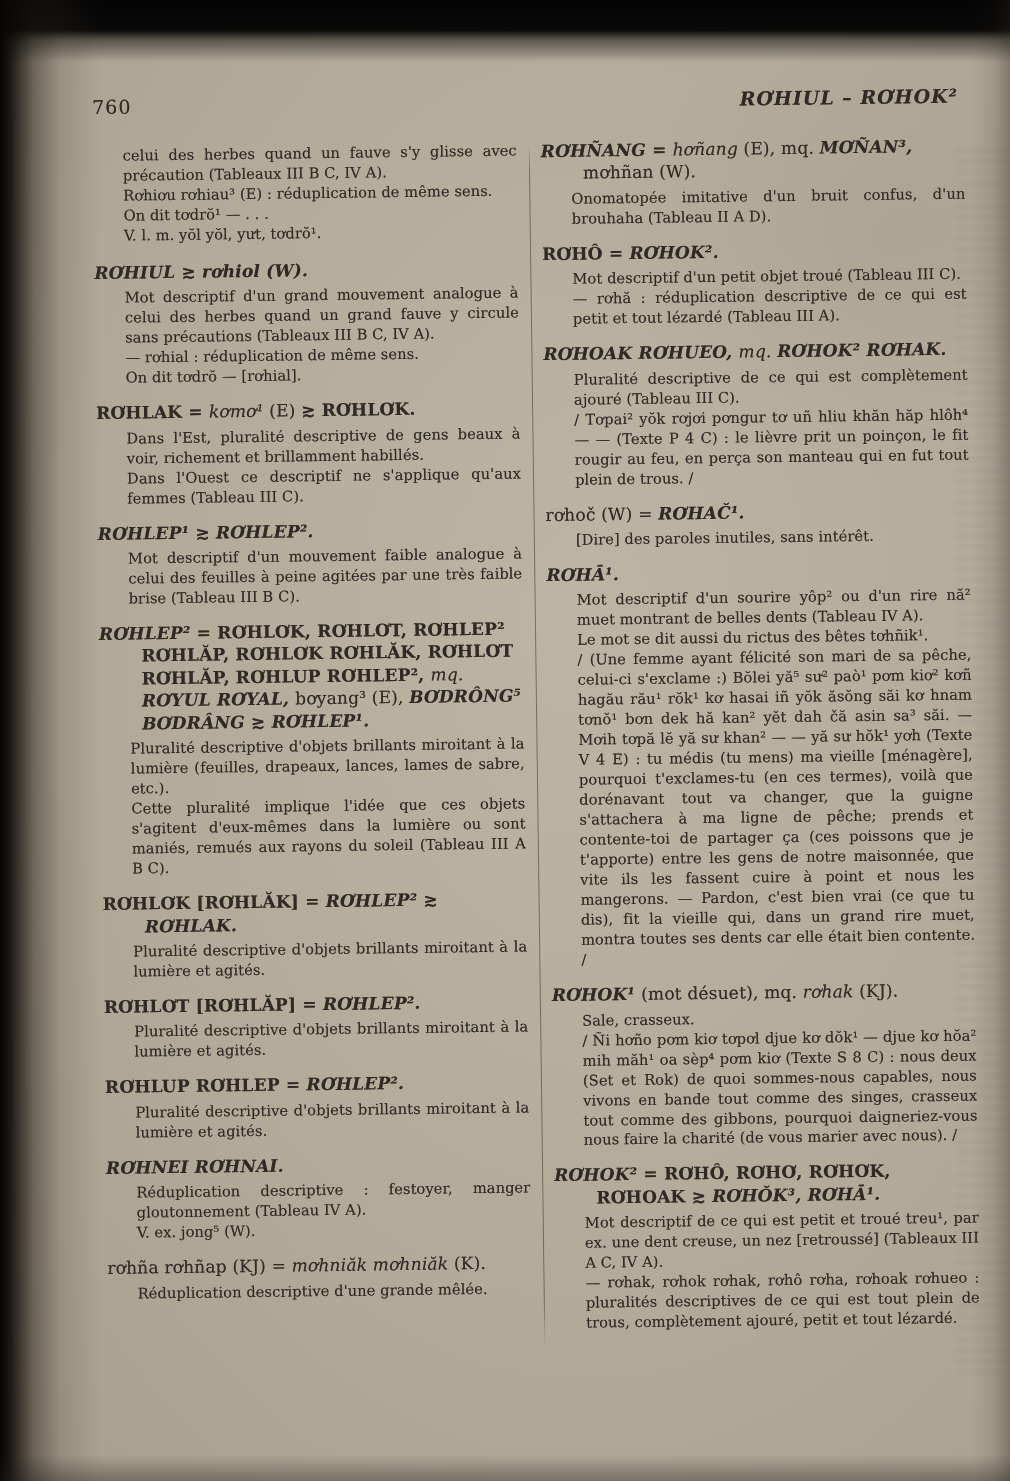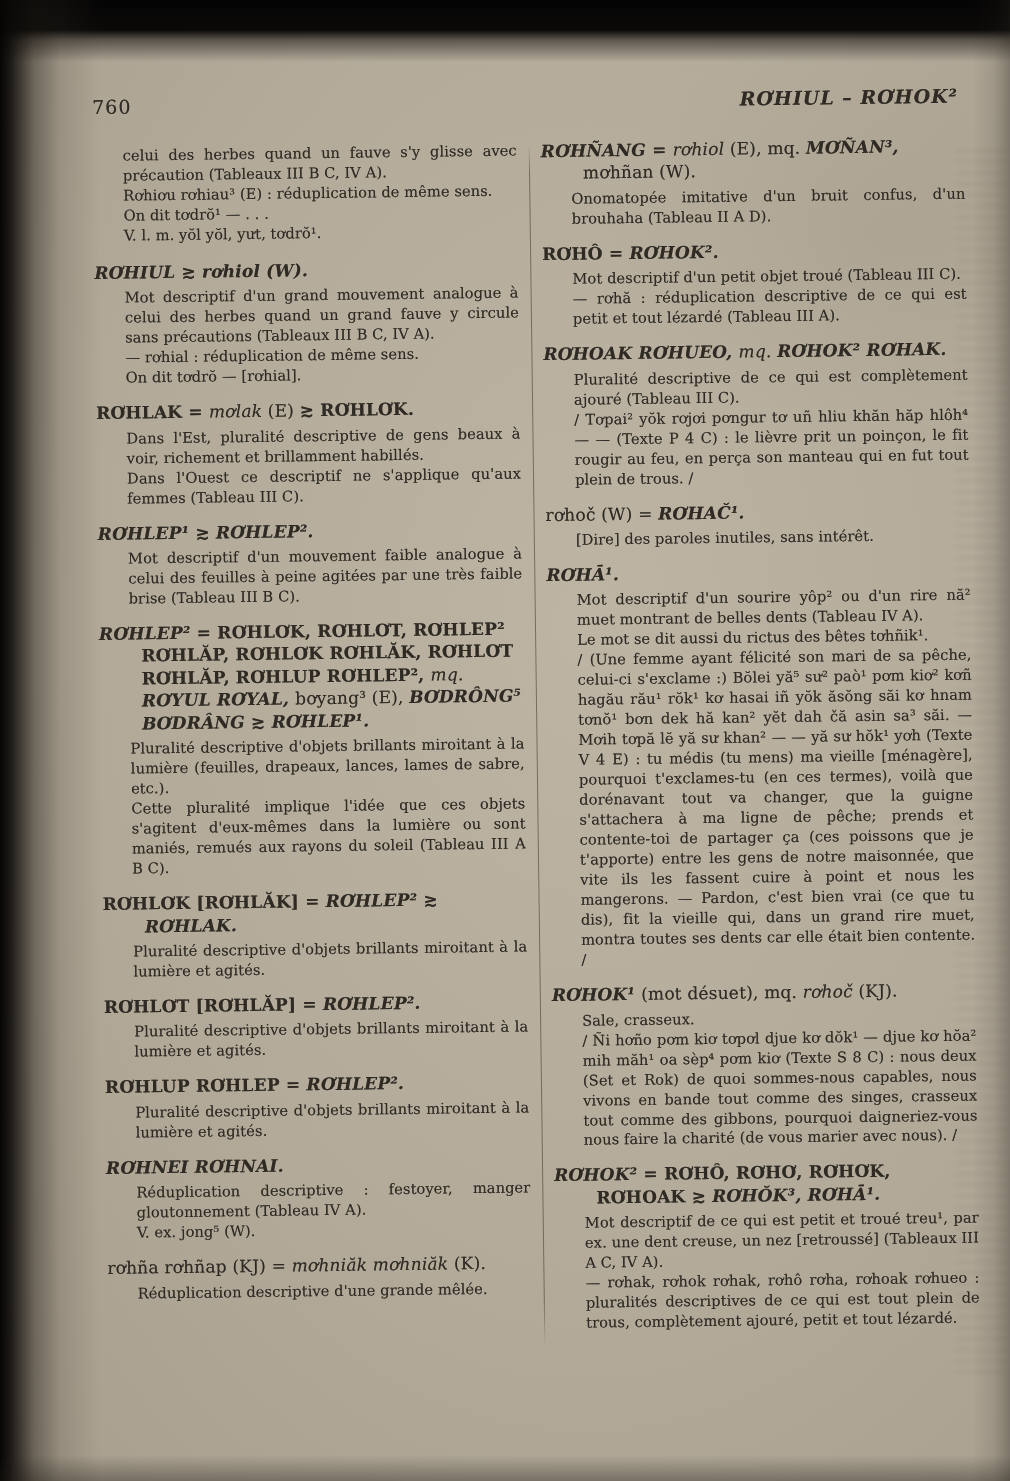--- a/index.html
+++ b/index.html
@@ -73,21 +73,21 @@
           </h3>
           <div class="body">
             <p>Mot descriptif d'un grand mouvement analogue à celui des herbes quand un grand fauve y circule sans précautions (Tableaux III B C, IV A).</p>
             <p>— rơhial : réduplication de même sens.</p>
             <p>On dit tơdrŏ — [rơhial].</p>
           </div>
         </section>
 
         <section class="entry">
           <h3 class="hw">
-            <span class="seg-b">RƠHLAK = </span><span class="seg-i">mơlak </span><span class="seg-n">(E) </span><span class="seg-b">≳ RƠHLƠK.</span>
+            <span class="seg-b">RƠHLAK = </span><span class="seg-i">kơmơ¹ </span><span class="seg-n">(E) </span><span class="seg-b">≳ RƠHLƠK.</span>
           </h3>
           <div class="body">
             <p>Dans l'Est, pluralité descriptive de gens beaux à voir, richement et brillamment habillés.</p>
             <p>Dans l'Ouest ce descriptif ne s'applique qu'aux femmes (Tableau III C).</p>
           </div>
         </section>
 
         <section class="entry">
           <h3 class="hw">
             <span class="seg-bi">RƠHLEP¹ ≳ RƠHLEP².</span>
@@ -154,21 +154,21 @@
         </section>
 
       </div>
 
       <div class="divider"></div>
 
       <div class="col">
 
         <section class="entry">
           <h3 class="hw">
-            <span class="seg-bi">RƠHÑANG = </span><span class="seg-i">rơhiol </span><span class="seg-n">(E), mq. </span><span class="seg-bi">MƠÑAN³, </span><span class="seg-n">mơhñan (W).</span>
+            <span class="seg-bi">RƠHÑANG = </span><span class="seg-i">hơñang </span><span class="seg-n">(E), mq. </span><span class="seg-bi">MƠÑAN³, </span><span class="seg-n">mơhñan (W).</span>
           </h3>
           <div class="body">
             <p>Onomatopée imitative d'un bruit confus, d'un brouhaha (Tableau II A D).</p>
           </div>
         </section>
 
         <section class="entry">
           <h3 class="hw">
             <span class="seg-b">RƠHÔ = </span><span class="seg-bi">RƠHOK².</span>
           </h3>
@@ -203,21 +203,21 @@
           </h3>
           <div class="body">
             <p>Mot descriptif d'un sourire yôp² ou d'un rire nă² muet montrant de belles dents (Tableau IV A).</p>
             <p>Le mot se dit aussi du rictus des bêtes tơhñik¹.</p>
             <p>/ (Une femme ayant félicité son mari de sa pêche, celui-ci s'exclame :) Bŏlei yă⁵ sư² paò¹ pơm kiơ² kơñ hagău rău¹ rŏk¹ kơ hasai iñ yŏk ăsŏng săi kơ hnam tơnŏ¹ bơn dek hă kan² yĕt dah čă asin sa³ săi. — Mơih tơpă lĕ yă sư khan² — — yă sư hŏk¹ yơh (Texte V 4 E) : tu médis (tu mens) ma vieille [ménagère], pourquoi t'exclames-tu (en ces termes), voilà que dorénavant tout va changer, que la guigne s'attachera à ma ligne de pêche; prends et contente-toi de partager ça (ces poissons que je t'apporte) entre les gens de notre maisonnée, que vite ils les fassent cuire à point et nous les mangerons. — Pardon, c'est bien vrai (ce que tu dis), fit la vieille qui, dans un grand rire muet, montra toutes ses dents car elle était bien contente. /</p>
           </div>
         </section>
 
         <section class="entry">
           <h3 class="hw">
-            <span class="seg-bi">RƠHOK¹ </span><span class="seg-n">(mot désuet), mq. </span><span class="seg-i">rơhoč </span><span class="seg-n">(KJ).</span>
+            <span class="seg-bi">RƠHOK¹ </span><span class="seg-n">(mot désuet), mq. </span><span class="seg-i">rơhak </span><span class="seg-n">(KJ).</span>
           </h3>
           <div class="body">
             <p>Sale, crasseux.</p>
             <p>/ Ñi hơño pơm kiơ tơpơl djue kơ dŏk¹ — djue kơ hŏa² mih măh¹ oa sèp⁴ pơm kiơ (Texte S 8 C) : nous deux (Set et Rok) de quoi sommes-nous capables, nous vivons en bande tout comme des singes, crasseux tout comme des gibbons, pourquoi daigneriez-vous nous faire la charité (de vous marier avec nous). /</p>
           </div>
         </section>
 
         <section class="entry">
           <h3 class="hw">
             <span class="seg-bi">RƠHOK² = </span><span class="seg-b">RƠHÔ, RƠHƠ, RƠHƠK, RƠHOAK </span><span class="seg-bi">≳ RƠHŎK³, RƠHĀ¹.</span>

